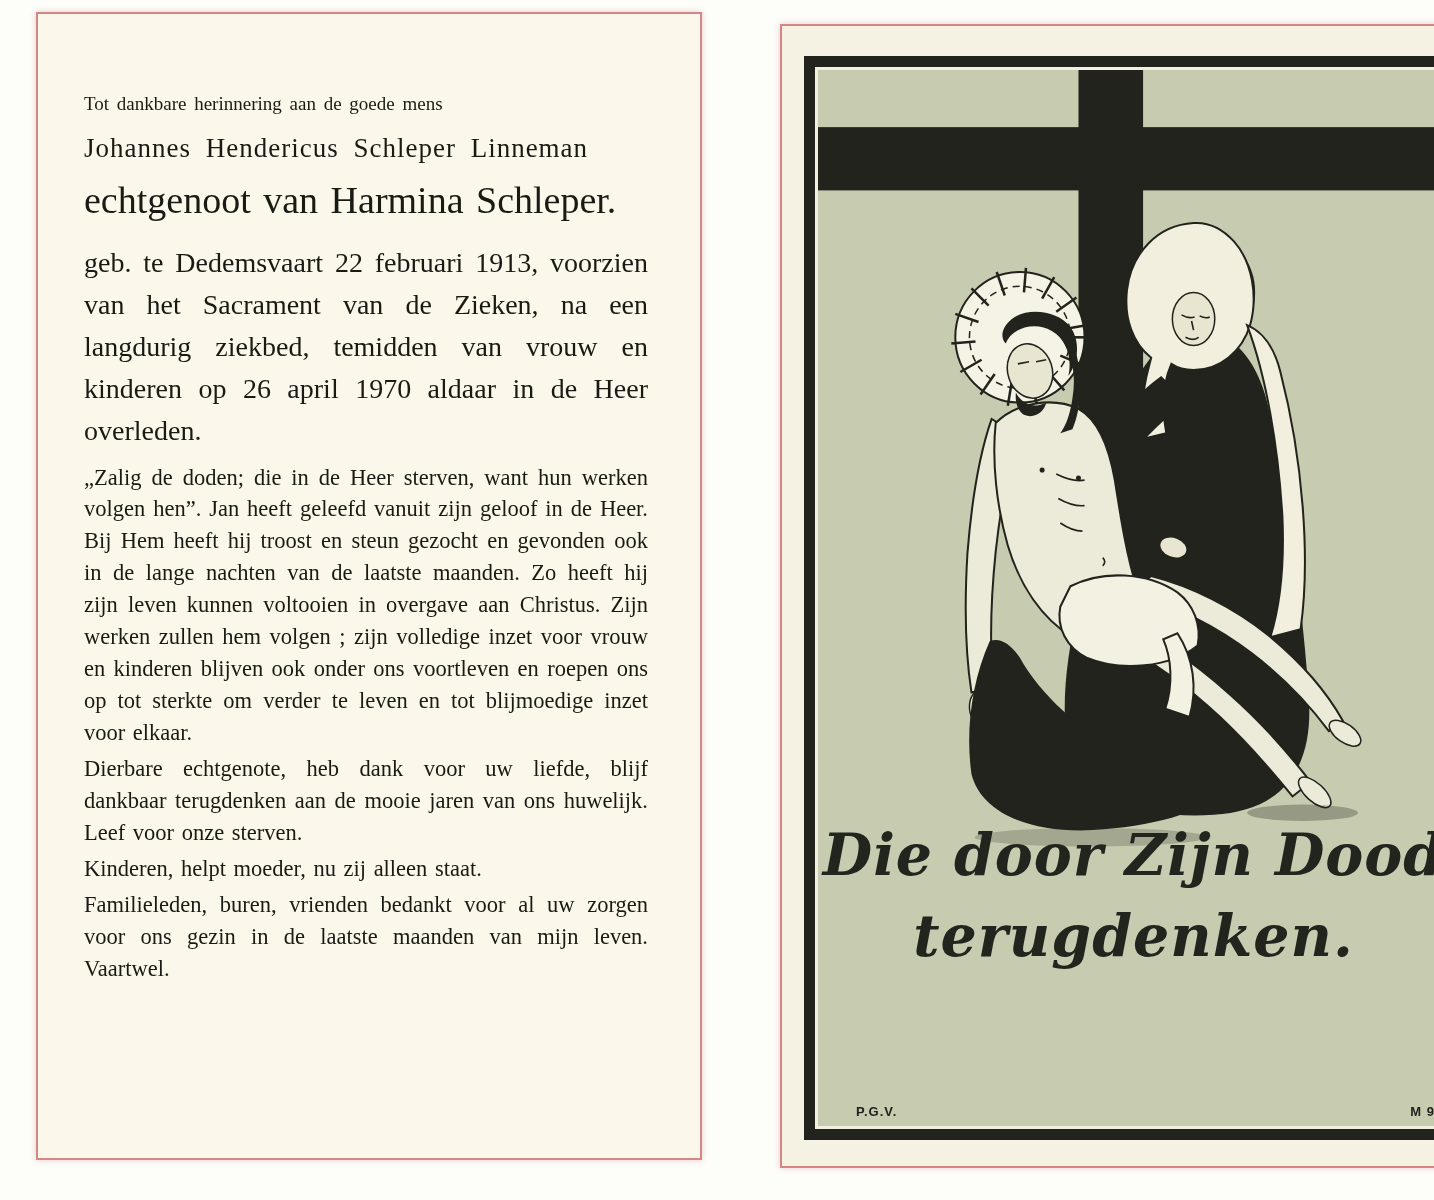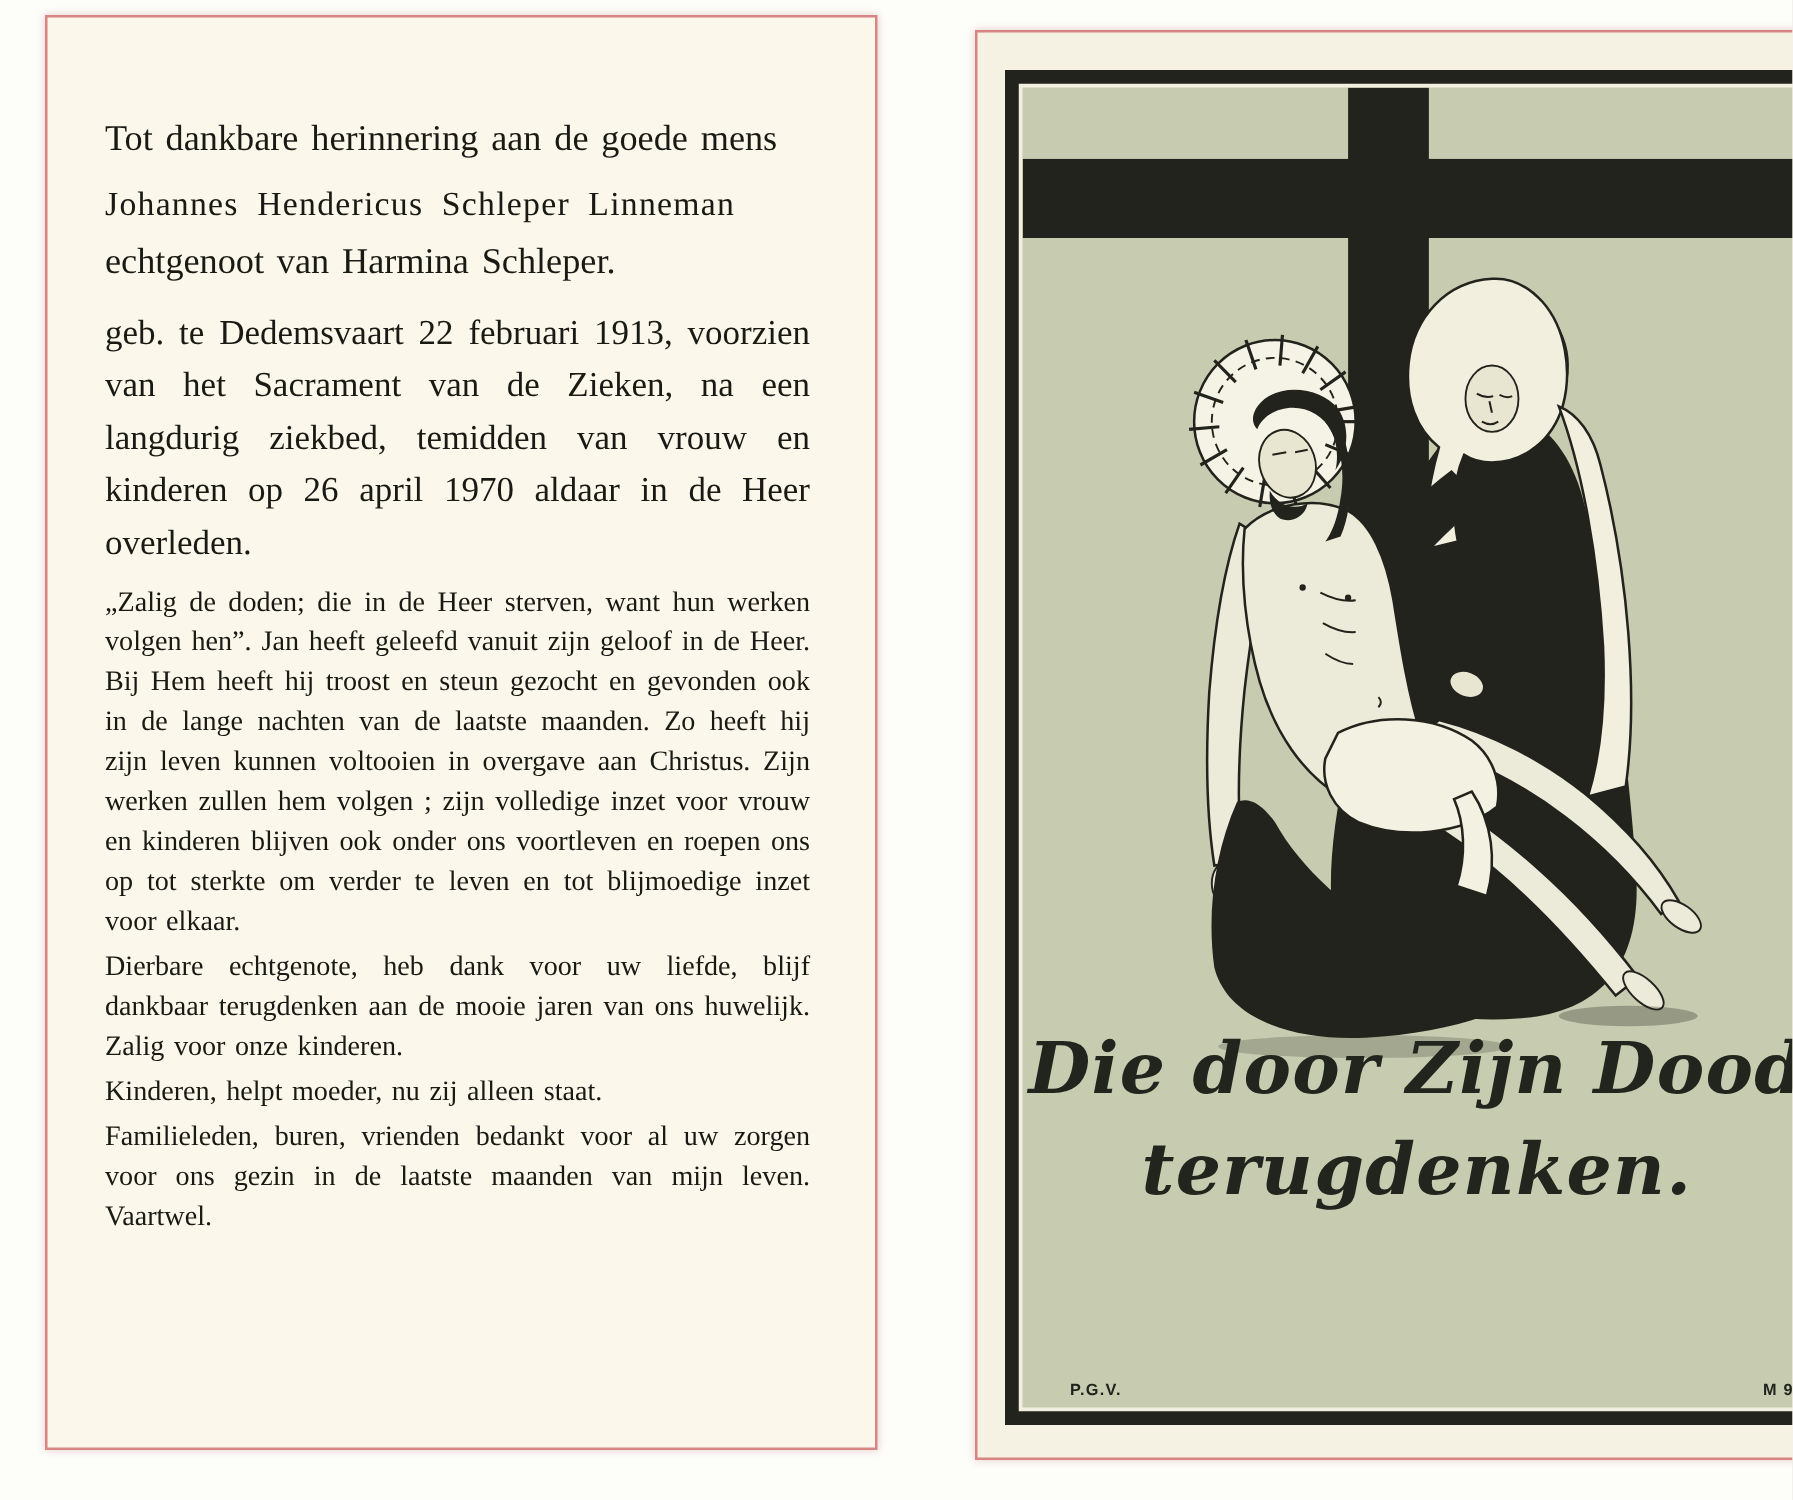--- a/index.html
+++ b/index.html
@@ -14,23 +14,23 @@
   .card{position:absolute;box-sizing:border-box;}
   .card.left{
     left:36px;top:12px;width:666px;height:1148px;
     background:#fbf7ea;
     border:2px solid rgba(204,95,99,0.75);
     box-shadow:0 0 6px rgba(160,60,60,0.25);
     padding:76px 52px 0 46px;
     color:#1a1a15;
   }
   .card.left p{margin:0;}
-  .intro{font-size:29px;line-height:1.5;margin-bottom:14px !important;word-spacing:3px;}
+  .intro{font-size:19px;line-height:1.5;margin-bottom:14px !important;word-spacing:3px;}
   .name{font-size:27px;letter-spacing:1px;word-spacing:7px;white-space:nowrap;margin-bottom:14px !important;}
-  .spouse{font-size:29px;margin-bottom:20px !important;word-spacing:3px;}
+  .spouse{font-size:38px;margin-bottom:20px !important;word-spacing:3px;}
   .bio{font-size:28px;line-height:1.5;text-align:justify;margin-bottom:10px !important;word-spacing:4px;}
   .para{font-size:22.5px;line-height:1.42;text-align:justify;margin-bottom:4px !important;word-spacing:2px;}
 
   
   .card.right{
     left:734px;top:24px;width:700px;height:1144px;
     background:#f6f2e3;
     border:2px solid rgba(204,95,99,0.75);
     box-shadow:0 0 6px rgba(160,60,60,0.25);
     margin-left:46px;
@@ -69,21 +69,21 @@
 <body>
 
 <div class="scan">
 
   <section class="card left">
     <p class="intro">Tot dankbare herinnering aan de goede mens</p>
     <p class="name">Johannes Hendericus Schleper Linneman</p>
     <p class="spouse">echtgenoot van Harmina Schleper.</p>
     <p class="bio">geb. te Dedemsvaart 22 februari 1913, voorzien van het Sacrament van de Zieken, na een langdurig ziekbed, temidden van vrouw en kinderen op 26 april 1970 aldaar in de Heer overleden.</p>
     <p class="para">„Zalig de doden; die in de Heer sterven, want hun werken volgen hen”. Jan heeft geleefd vanuit zijn geloof in de Heer. Bij Hem heeft hij troost en steun gezocht en gevonden ook in de lange nachten van de laatste maanden. Zo heeft hij zijn leven kunnen voltooien in overgave aan Christus. Zijn werken zullen hem volgen ; zijn volledige inzet voor vrouw en kinderen blijven ook onder ons voortleven en roepen ons op tot sterkte om verder te leven en tot blijmoedige inzet voor elkaar.</p>
-    <p class="para">Dierbare echtgenote, heb dank voor uw liefde, blijf dankbaar terugdenken aan de mooie jaren van ons huwelijk. Zalig voor onze kinderen.</p>
+    <p class="para">Dierbare echtgenote, heb dank voor uw liefde, blijf dankbaar terugdenken aan de mooie jaren van ons huwelijk. Leef voor onze sterven.</p>
     <p class="para">Kinderen, helpt moeder, nu zij alleen staat.</p>
     <p class="para">Familieleden, buren, vrienden bedankt voor al uw zorgen voor ons gezin in de laatste maanden van mijn leven. Vaartwel.</p>
   </section>
 
   <section class="card right">
     <div class="frame">
       <div class="panel">
 
         <svg viewBox="0 0 625 1035" preserveAspectRatio="none">
 

